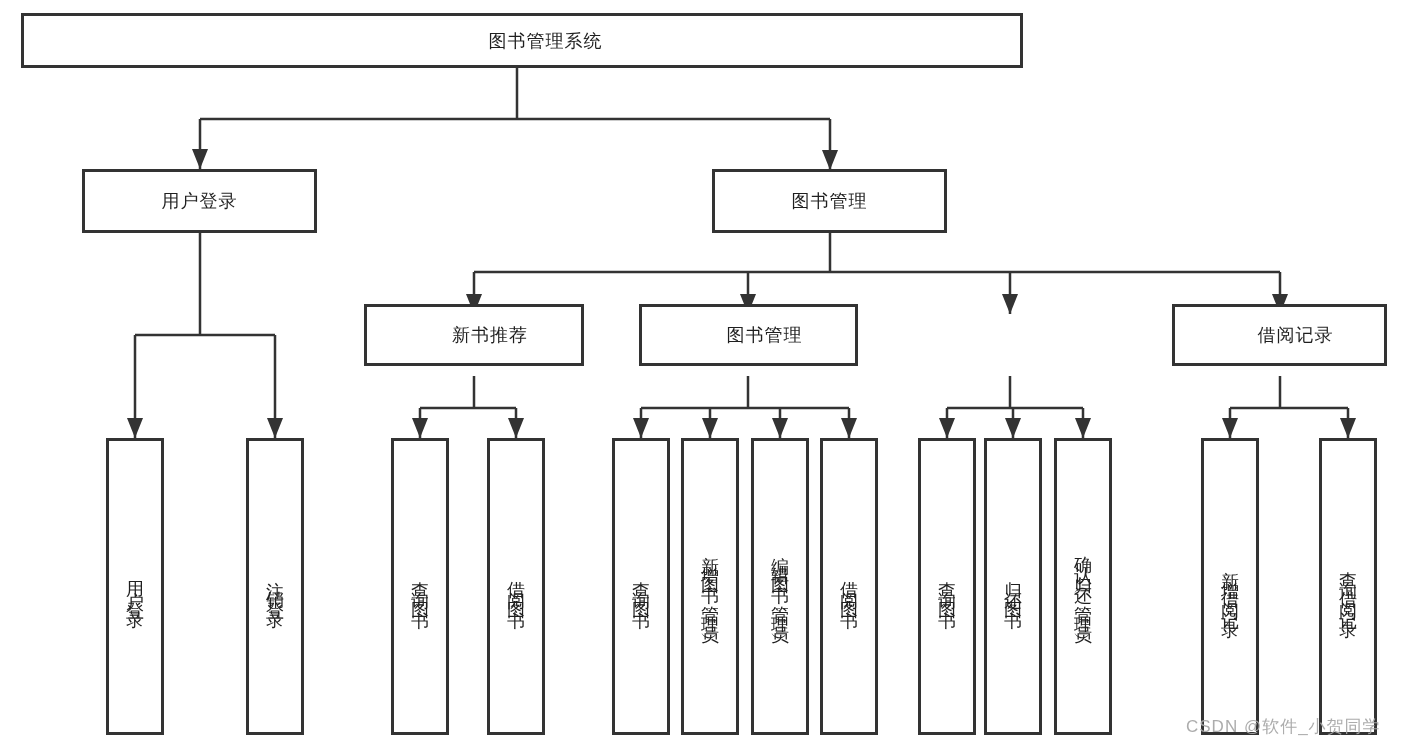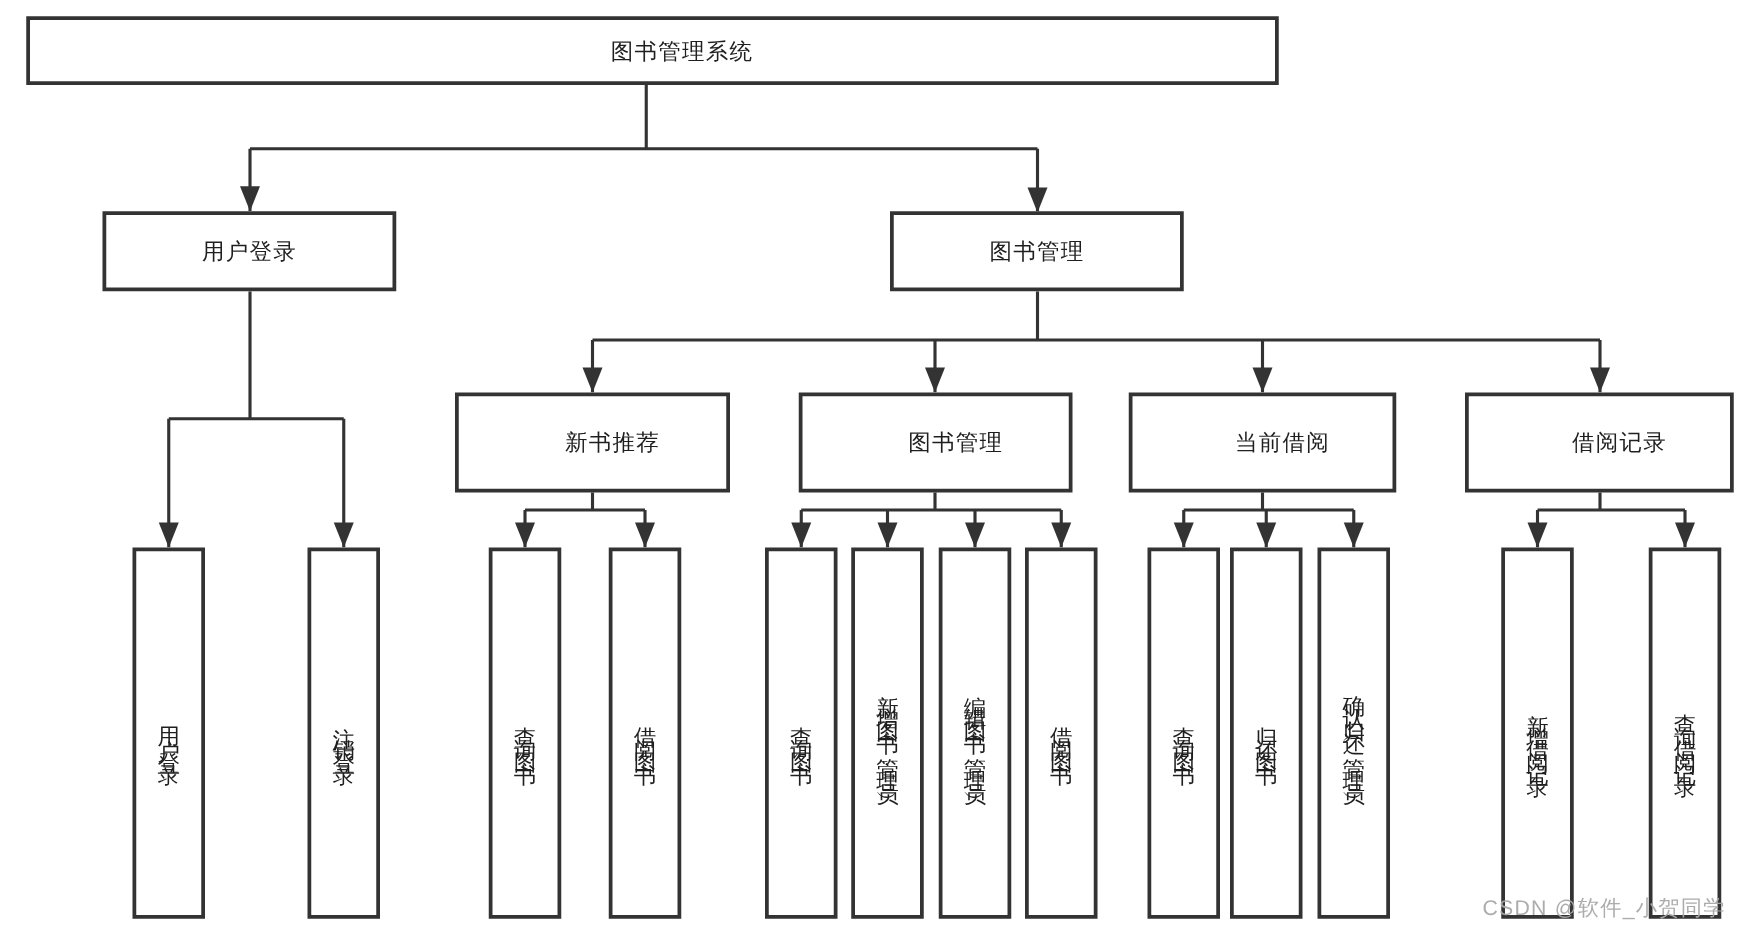--- a/index.html
+++ b/index.html
@@ -35,21 +35,21 @@
     font-size: 18px;
     letter-spacing: 1px;
     text-align: center;
     z-index: 2;
   }
   .root {
     left: 21px; top: 13px;
     width: 1002px; height: 55px; padding-left: 47px;
   }
   .lvl2 { top: 169px; width: 235px; height: 64px; }
-  .lvl3 { top: 314px; height: 80px; padding-left: 32px; }
+  .lvl3 { top: 304px; height: 62px; padding-left: 32px; }
   .leaf {
     top: 438px;
     width: 58px; height: 297px;
     writing-mode: vertical-rl;
     text-orientation: mixed;
     letter-spacing: 10px;
     line-height: 1;
     font-size: 18px;
   }
   #watermark {
@@ -108,21 +108,20 @@
     </g>
   </svg>
 
   <div class="node root">图书管理系统</div>
 
   <div class="node lvl2" style="left:82px">用户登录</div>
   <div class="node lvl2" style="left:712px">图书管理</div>
 
   <div class="node lvl3" style="left:364px;width:220px">新书推荐</div>
   <div class="node lvl3" style="left:639px;width:219px">图书管理</div>
-  <div class="node lvl3" style="left:903px;width:214px">当前借阅</div>
   <div class="node lvl3" style="left:1172px;width:215px">借阅记录</div>
 
   <div class="node leaf" style="left:106px">用户登录</div>
   <div class="node leaf" style="left:246px">注销登录</div>
   <div class="node leaf" style="left:391px">查询图书</div>
   <div class="node leaf" style="left:487px">借阅图书</div>
   <div class="node leaf" style="left:612px">查询图书</div>
   <div class="node leaf" style="left:681px">新增图书（管理员）</div>
   <div class="node leaf" style="left:751px">编辑图书（管理员）</div>
   <div class="node leaf" style="left:820px">借阅图书</div>

